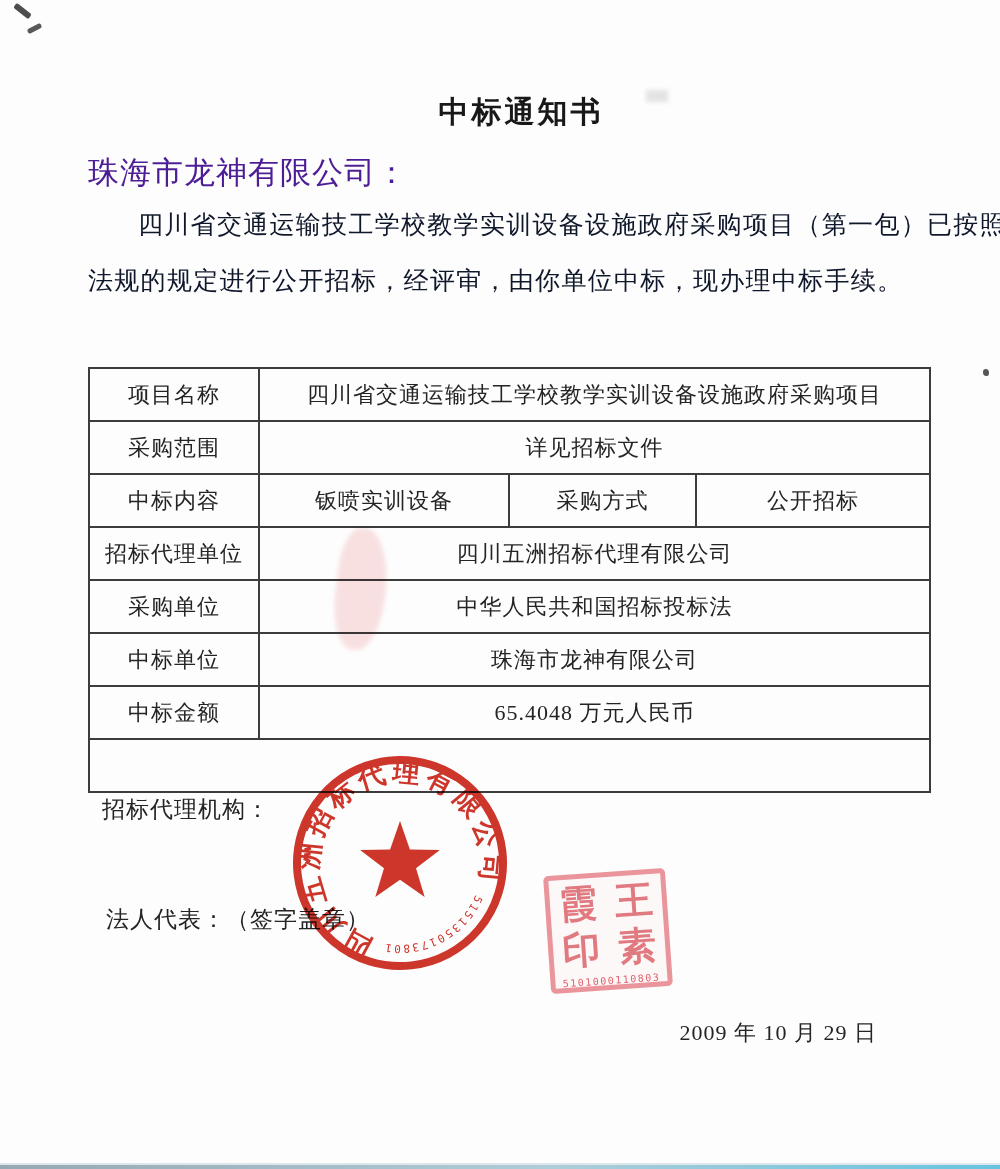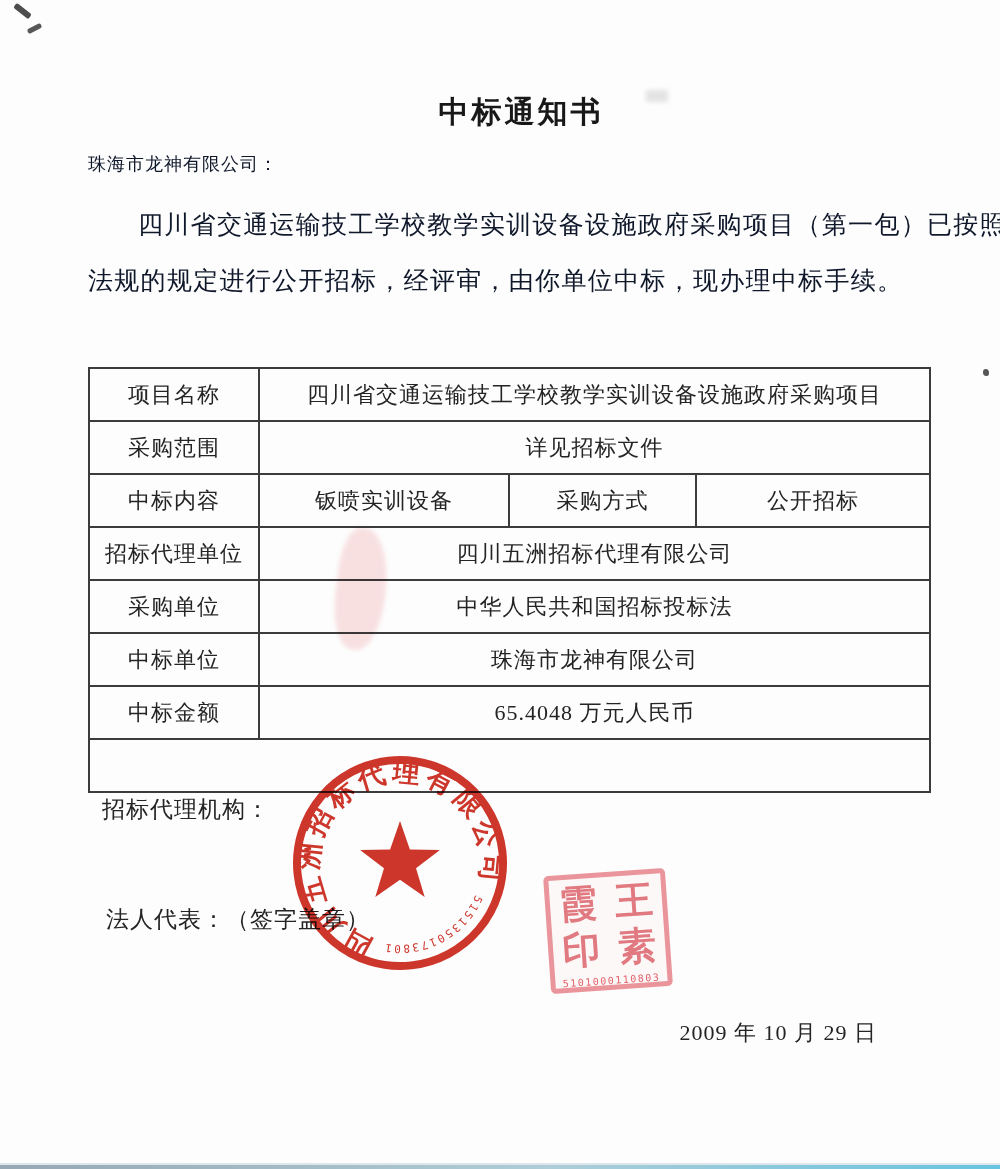--- a/index.html
+++ b/index.html
@@ -10,21 +10,21 @@
     background:#fdfdfd; overflow:hidden;
   }
   
   .doc-title {
     position:absolute; top:92px; left:0; right:0;
     text-align:center; padding-left:42px;
     font-size:30px; font-weight:bold; letter-spacing:3px; color:#181818;
   }
   .addressee {
     position:absolute; top:152px; left:88px;
-    font-size:18px; letter-spacing:1px; color:#0f172a;
+    font-size:31px; letter-spacing:1px; color:#4c1d95;
   }
   .para { position:absolute; top:197px; left:88px; width:856px; }
   .para .line {
     font-size:25px; line-height:56px; letter-spacing:1.3px;
     white-space:nowrap; color:#0f172a;
   }
   .para .indent { text-indent:2em; }
   
   table.bid-table {
     position:absolute; top:367px; left:88px;

